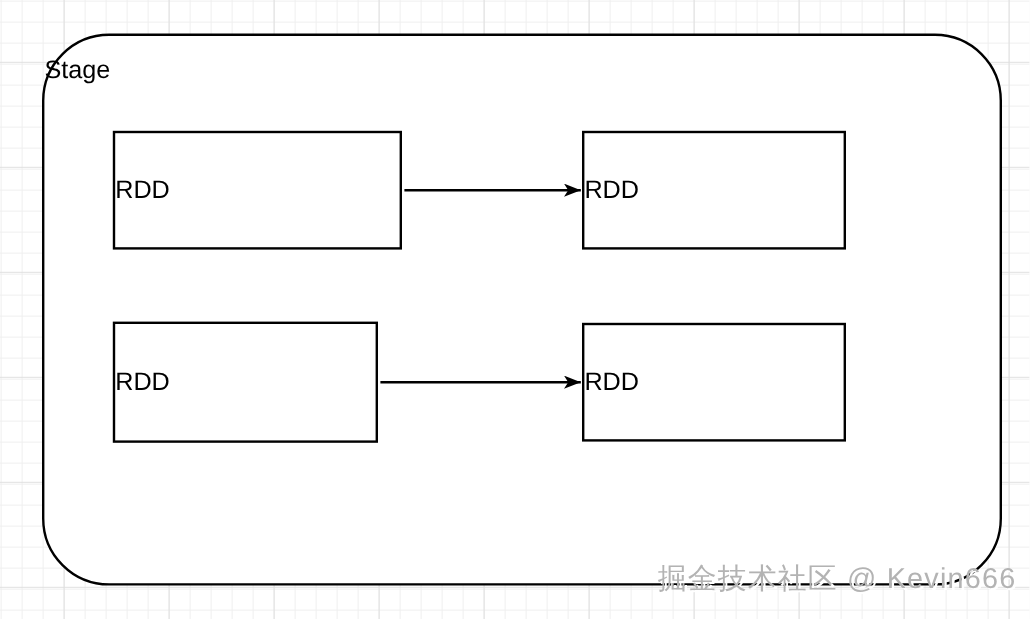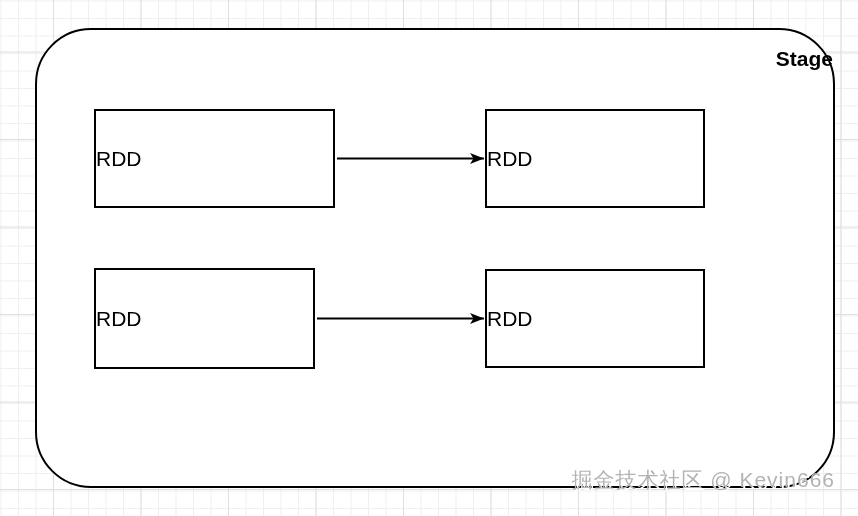--- a/index.html
+++ b/index.html
@@ -33,24 +33,23 @@
     box-sizing: border-box;
     border: 2.5px solid #000000;
     border-radius: 56px;
     background: #ffffff;
   }
   .stage-title {
     position: absolute;
     top: 17px;
     left: 0;
     width: 100%;
-    text-align: right;
+    text-align: left;
     font-size: 21px;
     color: #000000;
-    font-weight: bold;
   }
   .node {
     position: absolute;
     box-sizing: border-box;
     border: 2px solid #000000;
     background: #ffffff;
     display: flex;
     align-items: center;
     font-size: 21px;
     color: #000000;
@@ -63,22 +62,22 @@
     position: absolute;
     left: 0;
     top: 0;
     width: 858px;
     height: 516px;
     pointer-events: none;
   }
   .watermark {
     position: absolute;
     top: 466px;
-    right: 23px;
-    font-size: 21px;
+    right: 11px;
+    font-size: 24px;
     letter-spacing: 1px;
     color: #b3b3b3;
     text-shadow: 2px 2px 0 #ffffff;
     white-space: nowrap;
     z-index: 5;
     margin-left: 24px;
   }
 </style>
 </head>
 <body>

